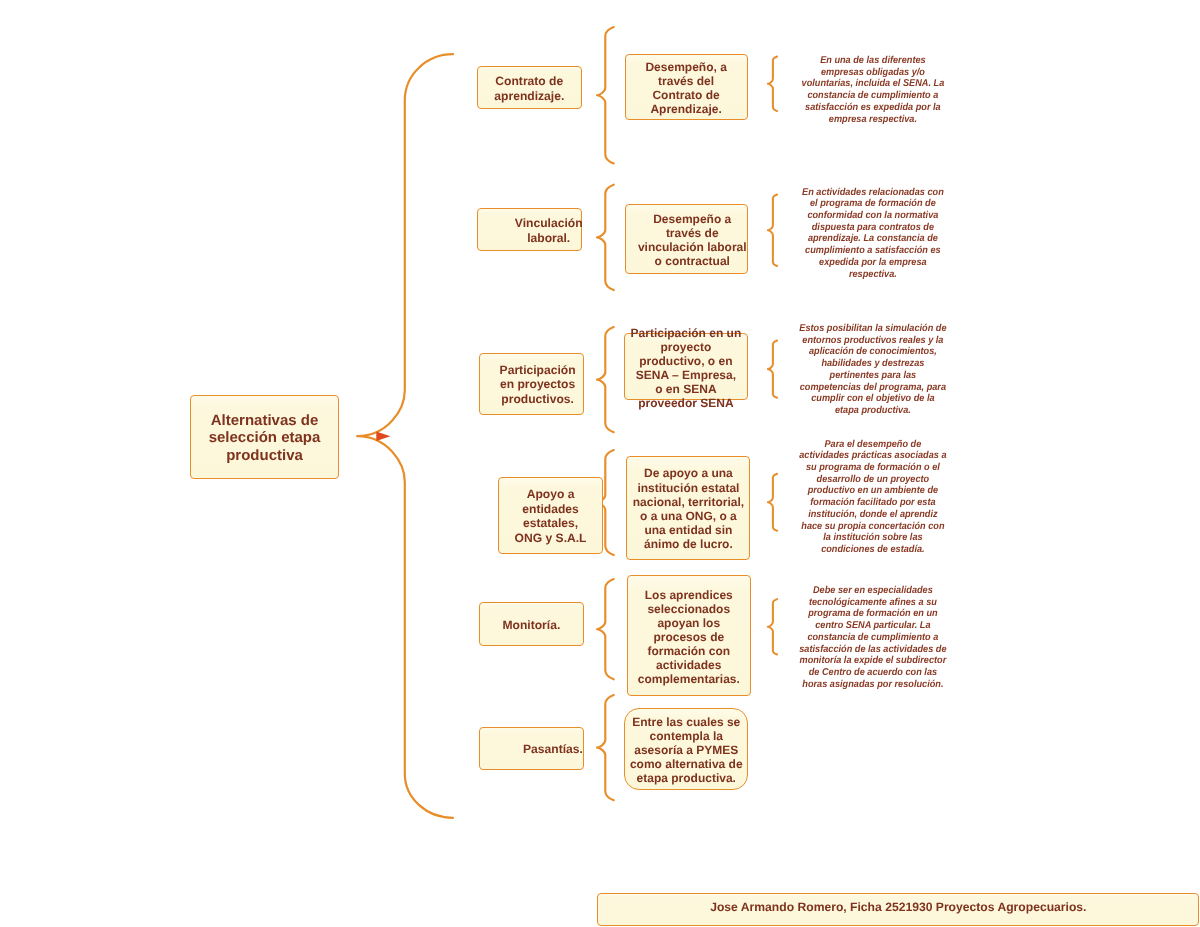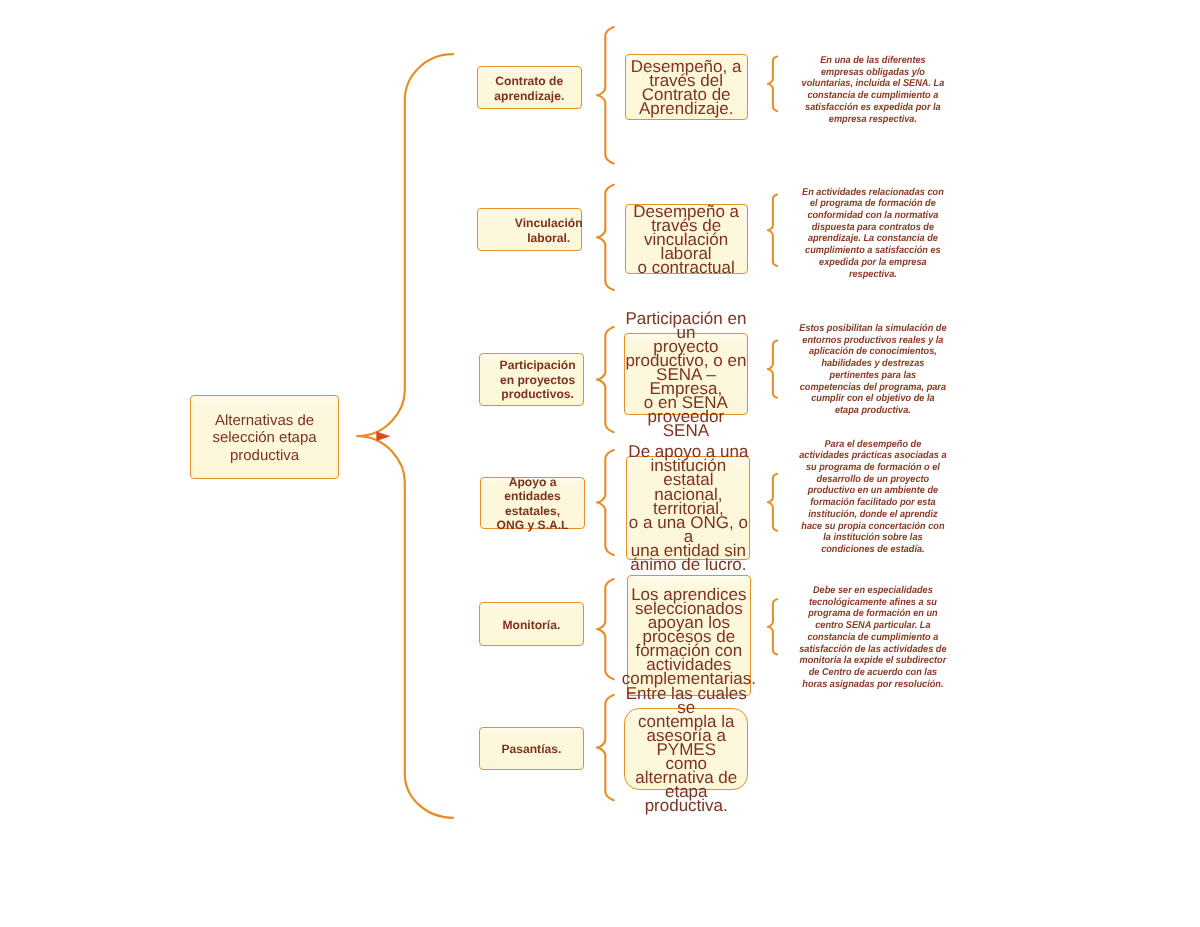--- a/index.html
+++ b/index.html
@@ -8,23 +8,23 @@
        font-family:"Liberation Sans",sans-serif;
        -webkit-font-smoothing:antialiased;
        text-rendering:geometricPrecision;}
   #canvas{position:absolute;left:0;top:0;width:1200px;height:927px;
           filter:opacity(1);}
   #links{position:absolute;left:0;top:0;}
   .node{position:absolute;box-sizing:border-box;background:linear-gradient(180deg,#FEFBEA 0%,#FDF8DD 12%,#FDF7DA 100%);
         border:1.7px solid #E78E2B;border-radius:4px;color:#7E331E;
         display:flex;align-items:center;justify-content:center;text-align:center;
         white-space:pre-line;}
-  .lvl0{font-weight:normal;font-size:15px;line-height:17.4px;padding-top:3px;}
+  .lvl0{font-weight:bold;font-size:15px;line-height:17.4px;padding-top:3px;}
   .lvl1{font-weight:bold;font-size:12.1px;line-height:14.5px;padding-top:2px;}
-  .lvl2{font-weight:normal;font-size:17px;line-height:14.05px;padding-top:2px;}
+  .lvl2{font-weight:bold;font-size:12px;line-height:14.05px;padding-top:2px;}
   .note{position:absolute;color:#8A3A24;font-style:italic;font-weight:bold;
         font-size:10px;line-height:11.72px;text-align:center;
         transform:scaleX(0.917);transform-origin:50% 0%;}
   .footer{position:absolute;box-sizing:border-box;background:linear-gradient(180deg,#FEFBEA 0%,#FDF8DD 12%,#FDF7DA 100%);
         border:1.7px solid #E78E2B;border-radius:4px;color:#7E331E;
         display:flex;align-items:center;justify-content:center;text-align:center;
         font-weight:bold;font-size:12.15px;padding-bottom:5px;}
 </style>
 </head>
 <body>
@@ -58,51 +58,54 @@
 Contrato de
 Aprendizaje.</span></div>
       <div class="note" style="left:791.6px;top:55px;width:161.8px;"><span>En una de las diferentes empresas obligadas y/o voluntarias, incluida el SENA. La constancia de cumplimiento a satisfacción es expedida por la empresa respectiva.</span></div>
       <div class="node lvl1" style="left:476.6px;top:208.3px;width:105.2px;height:43.2px;padding-left:39px;"><span>Vinculación
 laboral.</span></div>
       <div class="node lvl2" style="left:624.7px;top:203.9px;width:122.9px;height:69.9px;justify-content:flex-end;"><span>Desempeño a
 través de
 vinculación laboral
 o contractual</span></div>
       <div class="note" style="left:791.6px;top:186.5px;width:161.8px;"><span>En actividades relacionadas con el programa de formación de conformidad con la normativa dispuesta para contratos de aprendizaje. La constancia de cumplimiento a satisfacción es expedida por la empresa respectiva.</span></div>
-      <div class="node lvl1" style="left:478.9px;top:352.6px;width:105.4px;height:53px;padding-left:12px;"><span>Participación
+      <div class="node lvl1" style="left:478.9px;top:352.6px;width:105.4px;height:62px;padding-left:12px;"><span>Participación
 en proyectos
 productivos.</span></div>
-      <div class="node lvl2" style="left:624.2px;top:333.3px;width:123.4px;height:82px;align-items:center;"><span>Participación en un
+      <div class="node lvl2" style="left:624.2px;top:333.3px;width:123.4px;height:67px;align-items:center;"><span>Participación en un
 proyecto
 productivo, o en
 SENA – Empresa,
 o en SENA
 proveedor SENA</span></div>
       <div class="note" style="left:791.6px;top:323px;width:161.8px;"><span>Estos posibilitan la simulación de entornos productivos reales y la aplicación de conocimientos, habilidades y destrezas pertinentes para las competencias del programa, para cumplir con el objetivo de la etapa productiva.</span></div>
-      <div class="node lvl1" style="left:480px;top:476.8px;width:105.1px;height:52px;text-align:center;"><span>Apoyo a
+      <div class="node lvl1" style="left:498px;top:476.8px;width:105.1px;height:77px;text-align:center;"><span>Apoyo a
 entidades
 estatales,
 ONG  y S.A.L</span></div>
       <div class="node lvl2" style="left:626.4px;top:455.6px;width:124px;height:104px;"><span>De apoyo a una
 institución estatal
 nacional, territorial,
 o a una ONG, o a
 una entidad sin
 ánimo de lucro.</span></div>
       <div class="note" style="left:791.6px;top:438.5px;width:161.8px;"><span>Para el desempeño de actividades prácticas asociadas a su programa de formación o el desarrollo de un proyecto productivo en un ambiente de formación facilitado por esta institución, donde el aprendiz hace su propia concertación con la institución sobre las condiciones de estadía.</span></div>
       <div class="node lvl1" style="left:478.9px;top:602px;width:105px;height:43.6px;"><span>Monitoría.</span></div>
       <div class="node lvl2" style="left:627px;top:575.4px;width:123.6px;height:121px;"><span>Los aprendices
 seleccionados
 apoyan los
 procesos de
 formación con
 actividades
 complementarias.</span></div>
       <div class="note" style="left:791.6px;top:585px;width:161.8px;"><span>Debe ser en especialidades tecnológicamente afines a su programa de formación en un centro SENA particular. La constancia de cumplimiento a satisfacción de las actividades de monitoría la expide el subdirector de Centro de acuerdo con las horas asignadas por resolución.</span></div>
-      <div class="node lvl1" style="left:478.9px;top:727px;width:105px;height:43.1px;"><span>Pasantías.</span></div>
+      <div class="node lvl1" style="left:478.9px;top:727px;width:105px;height:43.1px;justify-content:flex-end;"><span>Pasantías.</span></div>
       <div class="node lvl2" style="left:624.4px;top:708.4px;width:123.7px;height:81.5px;border-radius:15px;"><span>Entre las cuales se
 contempla la
 asesoría a PYMES
 como alternativa de
 etapa productiva.</span></div>
     </div>
 
+  <div class="footer" style="left:597.4px;top:893px;width:601.9px;height:33px;">
+      <span>Jose Armando Romero, Ficha 2521930 Proyectos Agropecuarios.</span>
+    </div>
 </div>
 
 </body></html>

